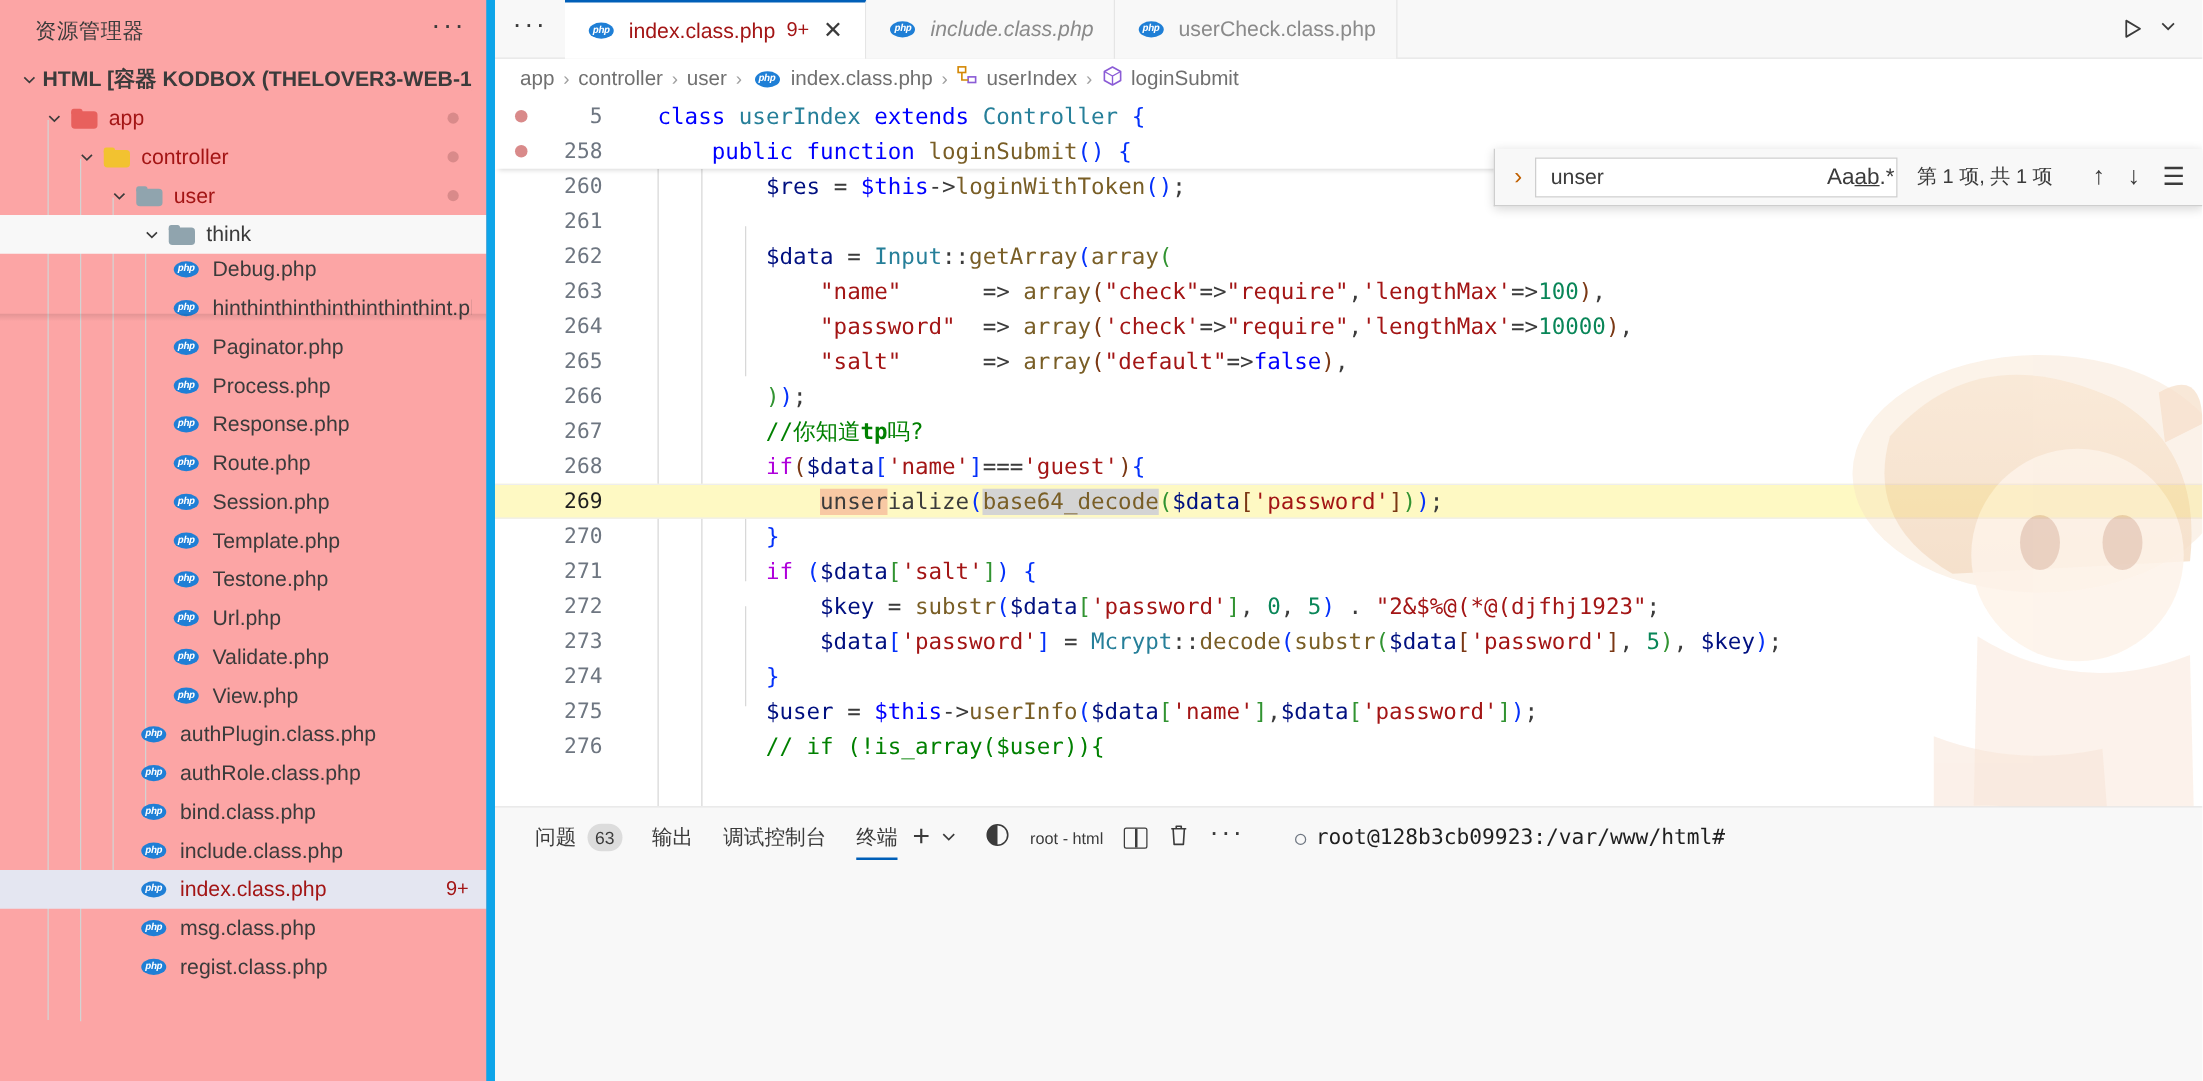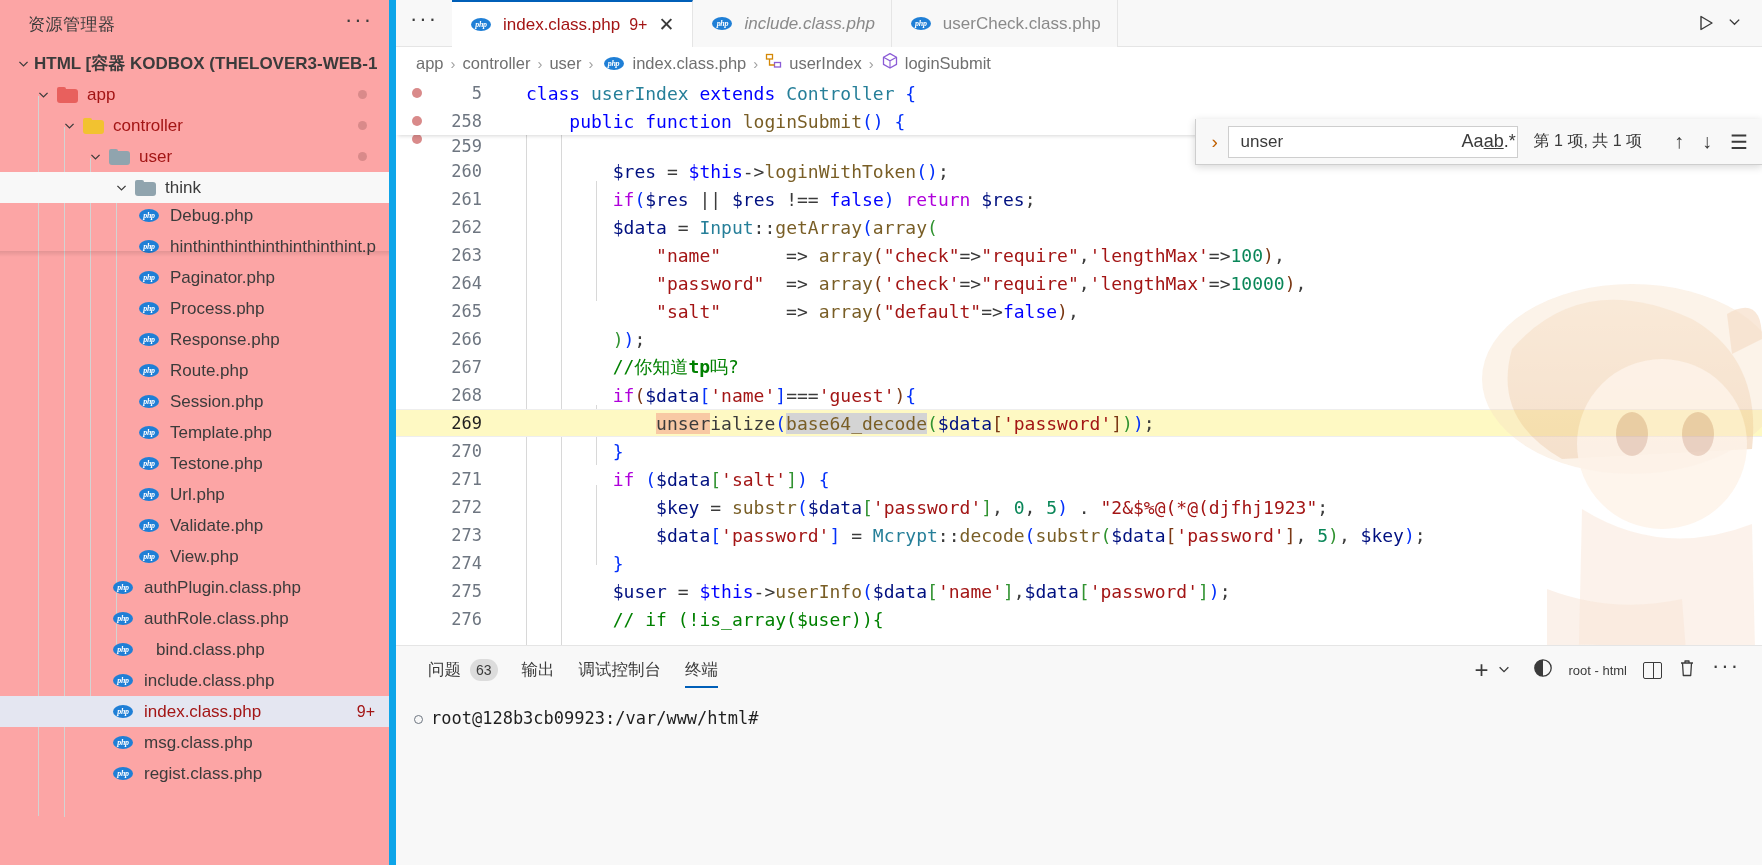--- a/index.html
+++ b/index.html
@@ -53,21 +53,21 @@
   .dot-mod {
     position: absolute; right: 22px; width: 9px; height: 9px; border-radius: 50%;
     background: #d98a8a;
   }
   
   .php-ico {
     width: 20px; height: 13px; border-radius: 50%;
     background: #1f7fd6; color: #fff; font-size: 8px; font-weight: bold;
     display: flex; align-items: center; justify-content: center;
     font-style: italic; letter-spacing: -.3px;
-    font-family: Liberation Serif, serif;
+    font-family: Liberation Mono, monospace;
   }
   
   .folder {
     width: 21px; height: 16px; position: relative;
   }
   .folder::before {
     content: ""; position: absolute; left: 0; top: 2px; width: 21px; height: 14px;
     background: var(--fc, #90a4ae); border-radius: 1px 3px 3px 3px;
   }
   .folder::after {
@@ -205,21 +205,21 @@
   .find-opt { width: 28px; text-align: center; color: #3b3b3b; font-size: 18px; }
   .find-opt.u { text-decoration: underline; }
   .find-count { font-size: 16px; color: #3b3b3b; padding: 0 14px 0 16px; white-space: nowrap;}
   .find-nav { display: flex; align-items: center; gap: 18px; margin-left: 18px; }
   .find-nav span { font-size: 20px; color: #3b3b3b; }
 
   
   .panel {
     flex: 0 0 220px; height: 220px; background: #f8f8f8;
     border-top: 1px solid #e5e5e5; position: relative;
-    display: flex; flex-direction: column;
+    display: flex; flex-direction: row;
   }
   .panel-tabs {
     height: 48px; display: flex; align-items: center; gap: 0px;
     padding-left: 20px; position: relative;
   }
   .ptab {
     display: flex; align-items: center; gap: 9px; height: 48px;
     padding: 0 12px; font-size: 16.5px; color: #3b3b3b;
     position: relative;
   }
@@ -416,21 +416,21 @@
       <div class="row" style="padding-left:110px;">
         <span class="ficon">
             <span class="php-ico">php</span>
           </span>
         <span class="label" style="margin-left:8px;">authRole.class.php</span>
       </div>
       <div class="row" style="padding-left:110px;">
         <span class="ficon">
             <span class="php-ico">php</span>
           </span>
-        <span class="label" style="margin-left:20px;">bind.class.php</span>
+        <span class="label" style="margin-left:8px;">bind.class.php</span>
       </div>
       <div class="row" style="padding-left:110px;">
         <span class="ficon">
             <span class="php-ico">php</span>
           </span>
         <span class="label" style="margin-left:8px;">include.class.php</span>
       </div>
       <div class="row sel" style="padding-left:110px;">
         <span class="ficon">
             <span class="php-ico">php</span>
@@ -570,34 +570,28 @@
         </div>
       </div>
 
       <div class="codearea">
         <div class="ind" style="left:130px;top:0;bottom:0;"></div>
         <div class="ind" style="left:165px;top:0;bottom:0;"></div>
         <div class="ind" style="left:200px;top:46px;height:120px;"></div>
         <div class="ind" style="left:200px;top:270px;height:60px;"></div>
         <div class="ind" style="left:200px;top:350px;height:80px;"></div>
 
-        <div class="codeline" style="height:22px;">
-          <span class="errdot" style="top:4px;"></span>
-          <span class="gutter">259</span>
-          <span class="codetext"></span>
-        </div>
 
         <div class="codeline">
           <span class="gutter">260</span>
           <span class="codetext">        <span class="var">$res</span> <span class="op">=</span> <span class="k">$this</span><span class="op">-&gt;</span><span class="fn">loginWithToken</span><span class="brk1">()</span><span class="op">;</span></span>
         </div>
 
         <div class="codeline">
           <span class="gutter">261</span>
-          <span class="codetext">        <span class="kw2">if</span><span class="brk1">(</span><span class="var">$res</span> <span class="op">||</span> <span class="var">$res</span> <span class="op">!==</span> <span class="k">false</span><span class="brk1">)</span> <span class="kw2">return</span> <span class="var">$res</span><span class="op">;</span></span>
         </div>
 
         <div class="codeline">
           <span class="gutter">262</span>
           <span class="codetext">        <span class="var">$data</span> <span class="op">=</span> <span class="cls">Input</span><span class="op">::</span><span class="fn">getArray</span><span class="brk1">(</span><span class="fn">array</span><span class="brk2">(</span></span>
         </div>
 
         <div class="codeline">
           <span class="gutter">263</span>
           <span class="codetext">            <span class="str">"name"</span>      <span class="op">=&gt;</span> <span class="fn">array</span><span class="brk3">(</span><span class="str">"check"</span><span class="op">=&gt;</span><span class="str">"require"</span><span class="op">,</span><span class="str">'lengthMax'</span><span class="op">=&gt;</span><span class="num">100</span><span class="brk3">)</span><span class="op">,</span></span>

